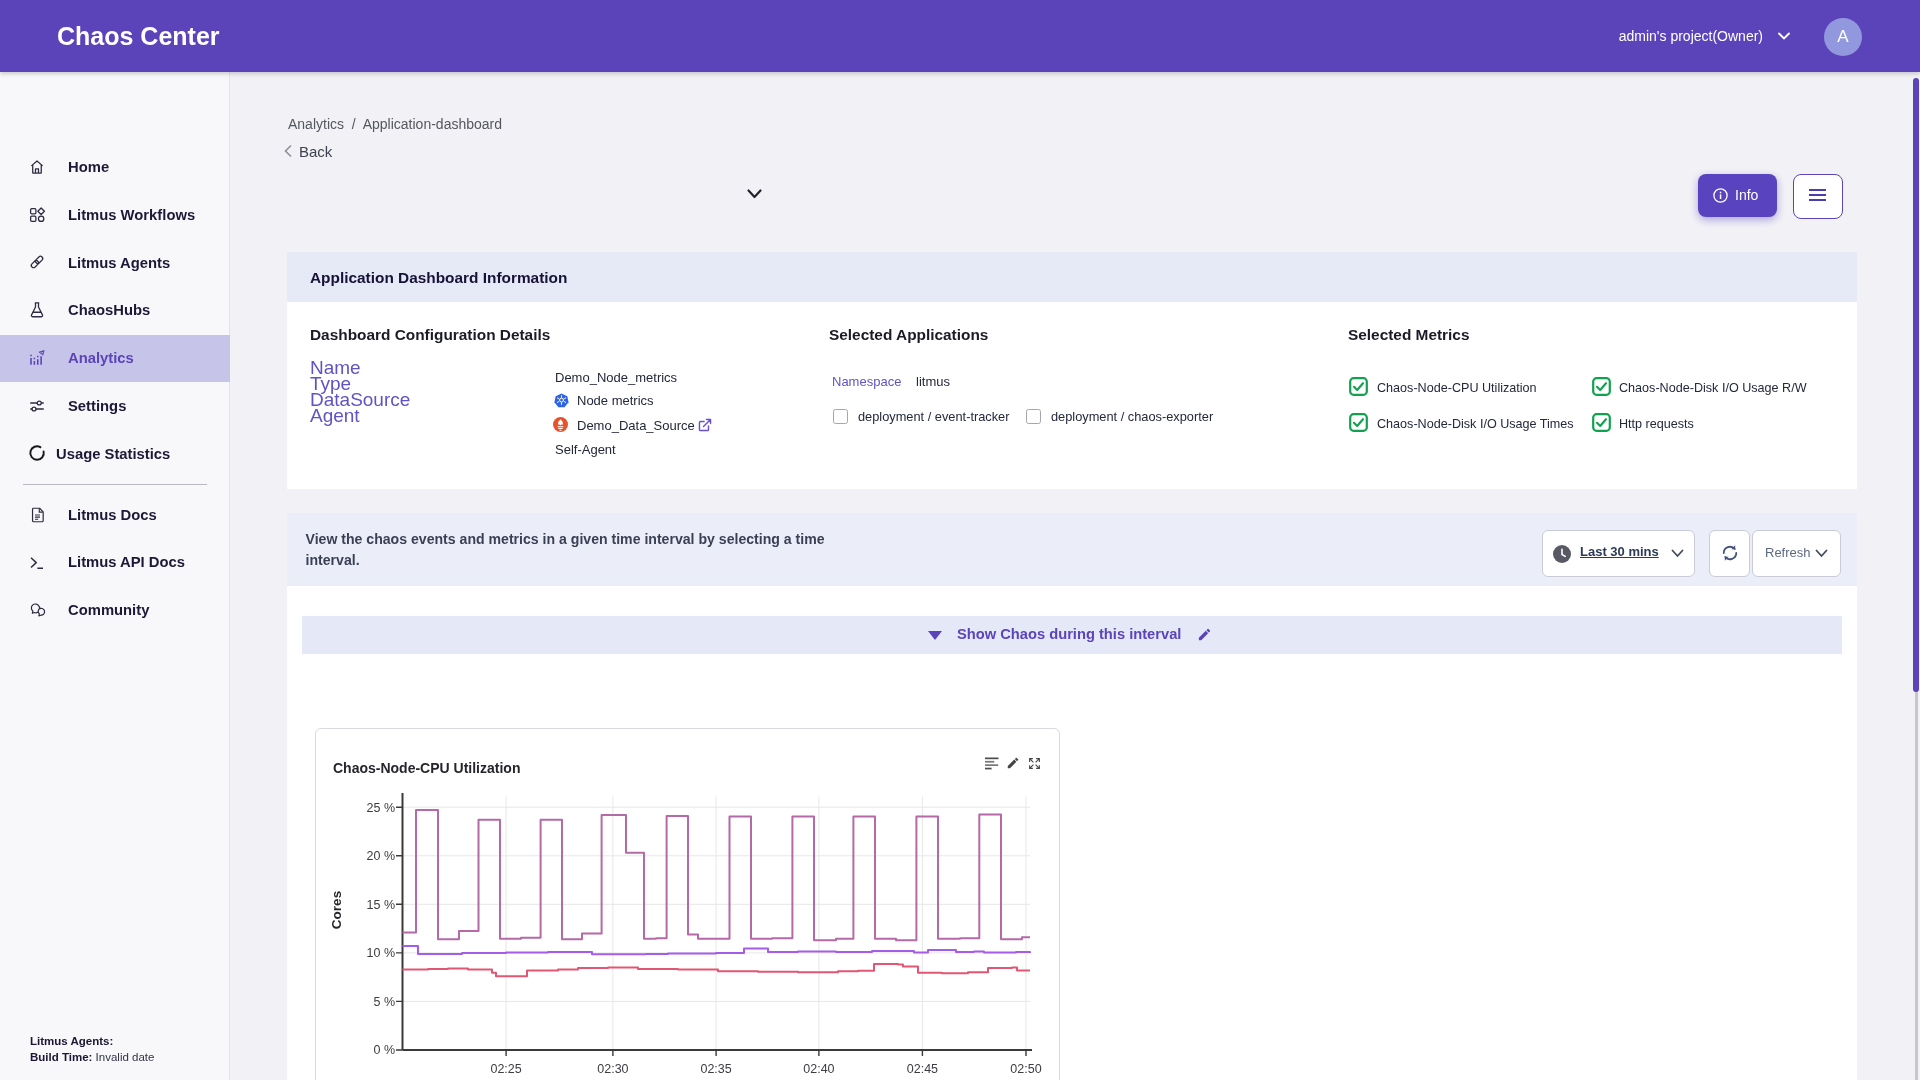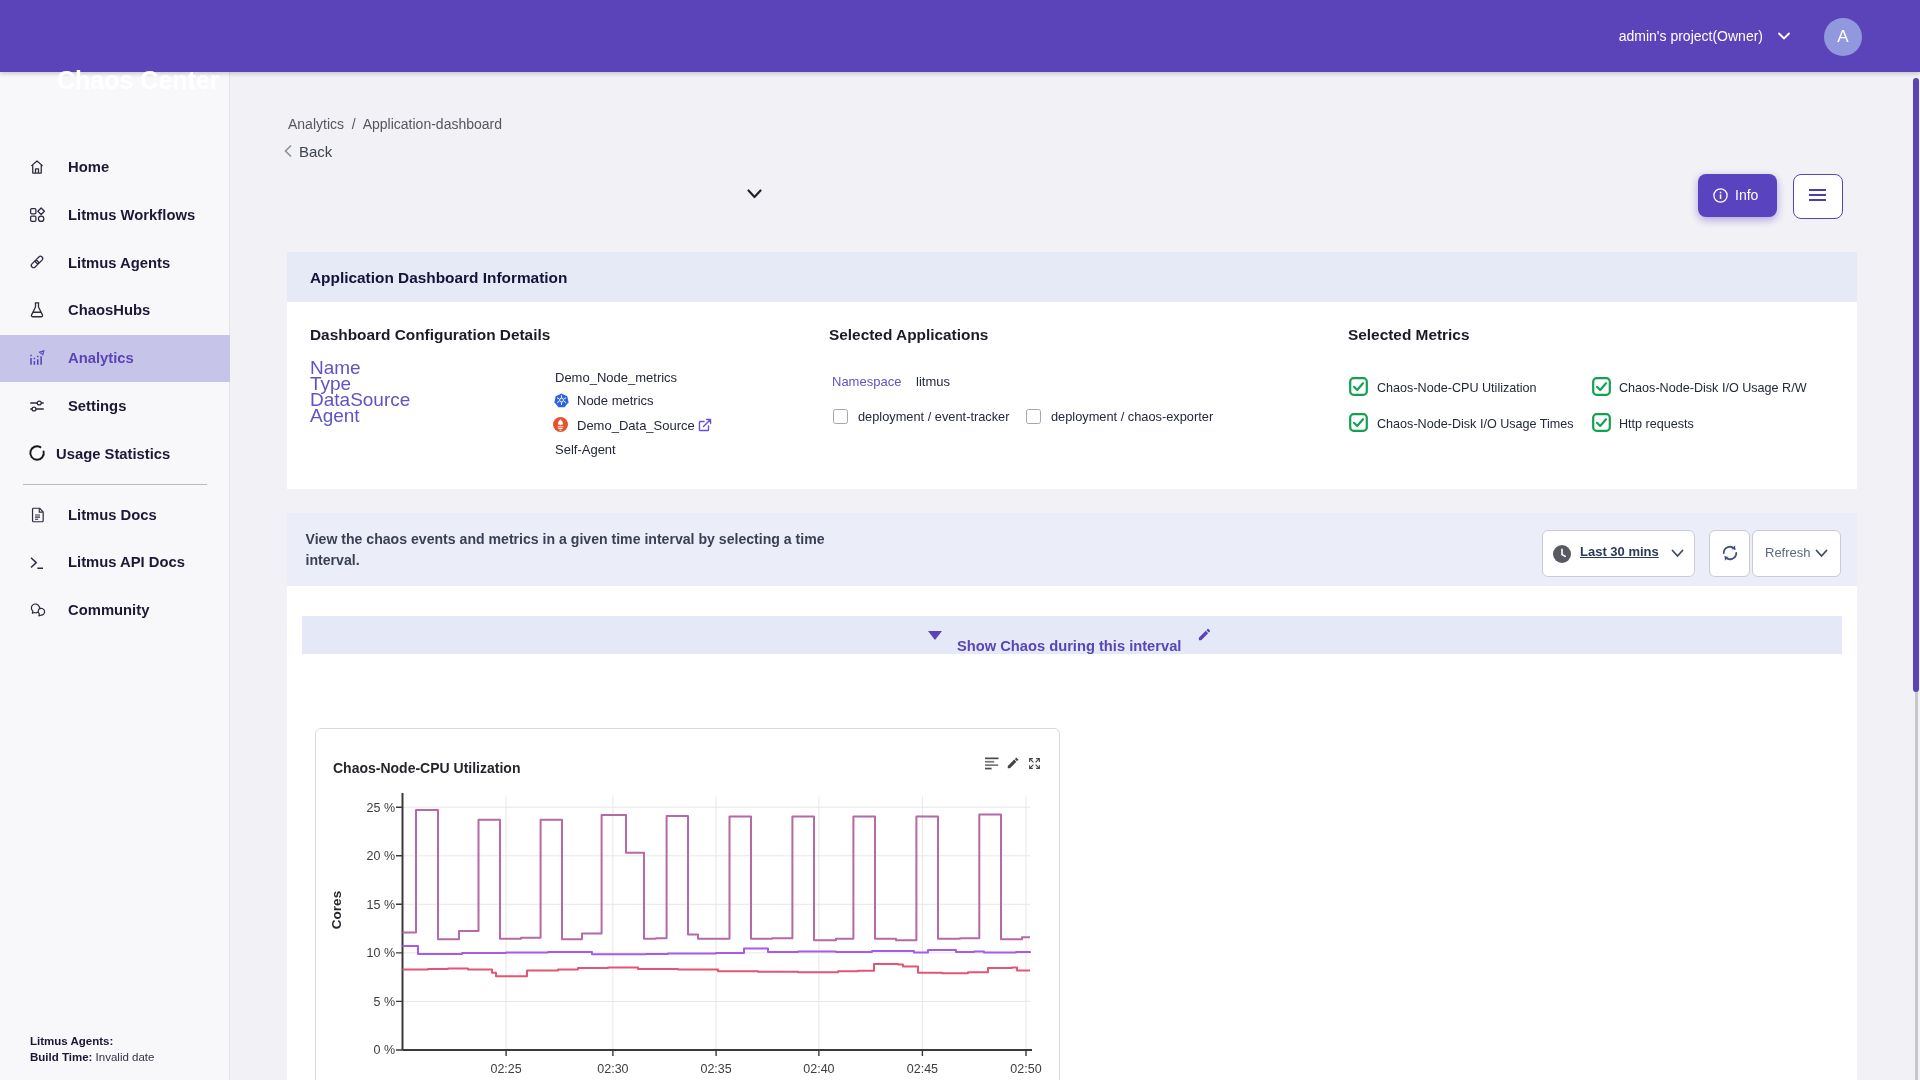--- a/index.html
+++ b/index.html
@@ -4,21 +4,21 @@
 <style>
   * { margin:0; padding:0; box-sizing:border-box; }
   html,body { width:1920px; height:1080px; overflow:hidden; }
   body { font-family:"Liberation Sans", sans-serif; background:#f2f2f6; position:relative; }
   .abs { position:absolute; }
 </style>
 </head>
 <body>
 
 <div class="abs" style="left:0;top:0;width:1920px;height:72px;background:#5b44ba;box-shadow:0 2px 4px rgba(0,0,0,.18);z-index:50;">
-  <div class="abs" style="left:57px;top:22px;font-size:25px;font-weight:700;color:#ffffff;margin-top:44px;">Chaos Center</div>
+  <div class="abs" style="left:57px;top:22px;font-size:25px;font-weight:700;color:#ffffff;">Chaos Center</div>
   <div class="abs" style="right:157px;top:28px;font-size:14px;color:#ffffff;">admin's project(Owner)</div>
   <svg class="abs" style="left:1777px;top:31px;" width="14" height="10" viewBox="0 0 14 10">
       <path d="M2 2.5 L7 7.5 L12 2.5" stroke="#ffffff" stroke-width="1.8" fill="none" stroke-linecap="round"></path>
     </svg>
   <div class="abs" style="left:1824px;top:18px;width:38px;height:38px;border-radius:50%;background:#9298de;color:#ffffff;font-size:17px;text-align:center;line-height:38px;">A</div>
 </div>
 
 <div class="abs" style="left:0;top:72px;width:230px;height:1008px;background:#f8f8fa;border-right:1px solid #e4e4e8;z-index:10;">
 
   <div class="abs" style="left:0;top:263px;width:230px;height:47px;background:#c7c4ea;"></div>
@@ -201,21 +201,21 @@
         <path d="M1.5 1.5 L6.5 7 L11.5 1.5" stroke="#434c5e" stroke-width="1.8" fill="none" stroke-linecap="round"></path>
       </svg>
   </div>
 
   <div class="abs" style="left:57px;top:514px;width:1570px;height:494px;background:#ffffff;">
 
     <div class="abs" style="left:15px;top:30px;width:1540px;height:38px;background:#e5e8f7;">
       <svg class="abs" style="left:626px;top:15px;" width="14" height="9" viewBox="0 0 14 9">
           <path d="M0 0 h14 L7 9 Z" fill="#5b44ba"></path>
         </svg>
-      <div class="abs" style="left:655px;top:10px;font-size:14.7px;font-weight:700;color:#5b44ba;margin-top:12px;">Show Chaos during this interval</div>
+      <div class="abs" style="left:655px;top:10px;font-size:14.7px;font-weight:700;color:#5b44ba;">Show Chaos during this interval</div>
       <svg class="abs" style="left:895px;top:11px;" width="15" height="15" viewBox="0 0 24 24">
           <path d="M3 17.25 V21 h3.75 L17.81 9.94 l-3.75 -3.75 Z M20.71 7.04 a1 1 0 0 0 0 -1.41 L18.37 3.29 a1 1 0 0 0 -1.41 0 l-1.83 1.83 3.75 3.75 Z" fill="#5b44ba"></path>
         </svg>
     </div>
 
 
     <div class="abs" style="left:28px;top:142px;width:745px;height:370px;background:#ffffff;border:1px solid #d9d9de;border-radius:6px;">
       <div class="abs" style="left:17px;top:30.5px;font-size:14px;font-weight:700;color:#25252b;">Chaos-Node-CPU Utilization</div>
       <svg class="abs" style="left:669px;top:28px;" width="14" height="13" viewBox="0 0 14 13">
           <g fill="#4b4b50">

